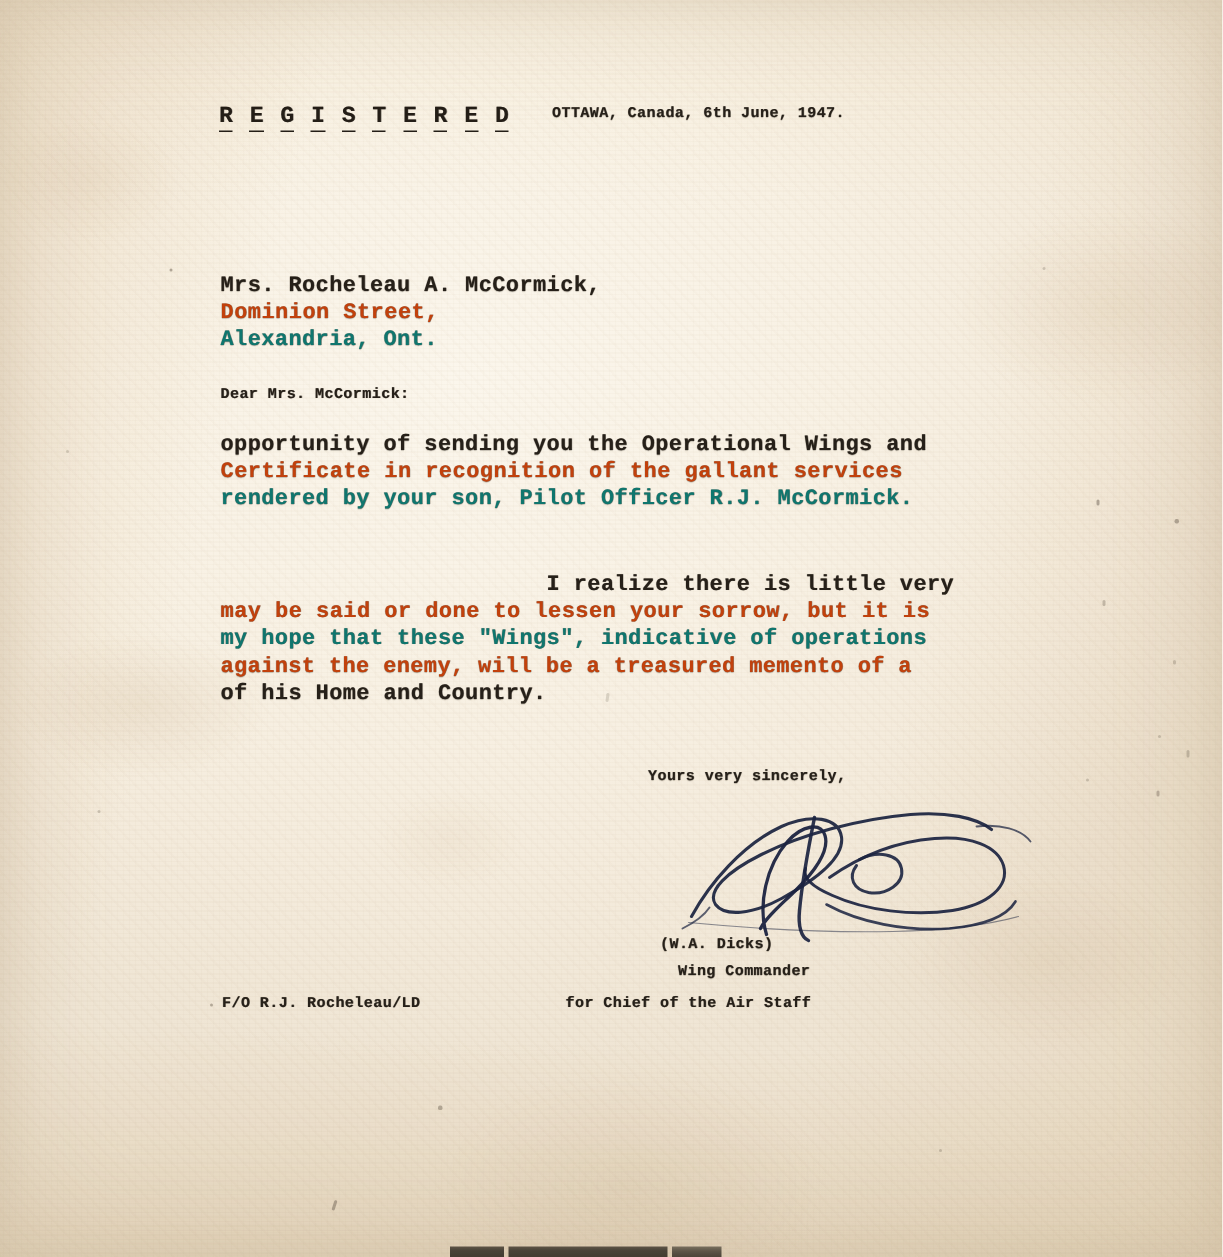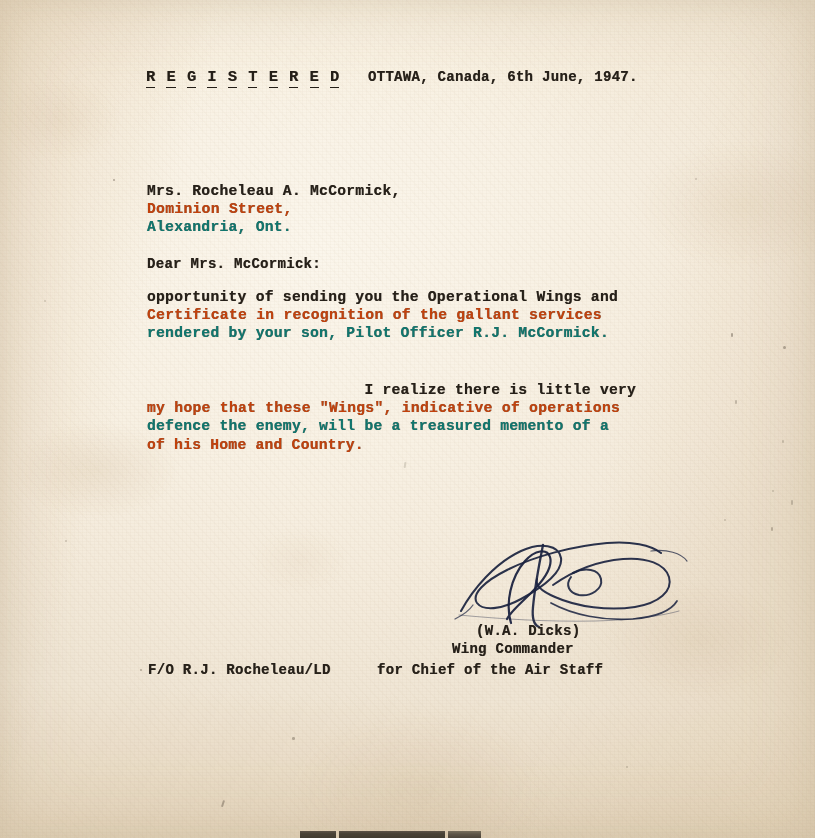--- a/index.html
+++ b/index.html
@@ -73,21 +73,21 @@
     border-radius: 50%;
     opacity: 0.5;
   }
 
   
   .typed {
     position: absolute;
     white-space: pre;
     font-family: "Liberation Mono", "DejaVu Sans Mono", monospace;
     font-weight: 700;
-    font-size: 14px;
+    font-size: 10px;
     letter-spacing: 0.30px;
     line-height: 18px;
     color: #262019;
     text-shadow:
       0.35px 0 0 rgba(40,33,26,0.40),
       -0.3px 0.3px 0 rgba(60,52,42,0.22),
       0 0.45px 0.5px rgba(70,60,48,0.28);
     -webkit-font-smoothing: none;
   }
 
@@ -212,25 +212,27 @@
   <div class="typed" style="left:147px; top:255px;">Dear Mrs. McCormick:</div>
 
   <div class="block" style="left:147px; top:288px;">
     <div class="line">opportunity of sending you the Operational Wings and</div>
     <div class="line">Certificate in recognition of the gallant services</div>
     <div class="line">rendered by your son, Pilot Officer R.J. McCormick.</div>
   </div>
 
   <div class="block" style="left:147px; top:381px;">
     <div class="line">                        I realize there is little very</div>
+    <div class="line">may be said or done to lessen your sorrow, but it is</div>
     <div class="line">my hope that these "Wings", indicative of operations</div>
-    <div class="line">defence the enemy, will be a treasured memento of a</div>
+    <div class="line">against the enemy, will be a treasured memento of a</div>
     <div class="line">of his Home and Country.</div>
   </div>
 
+  <div class="typed" style="left:432px; top:510px;">Yours very sincerely,</div>
 
   <div id="signature">
     <svg viewBox="0 0 235 125" preserveAspectRatio="none">
 
       <path d="M6,96 C18,74 40,48 66,36 C86,27 104,30 106,43 C108,57 88,72 66,84
                C46,95 28,96 22,88 C16,79 30,66 52,55 C80,41 118,31 152,28
                C176,26 196,30 206,38" stroke-width="2.05" opacity="0.93"></path>
 
       <path d="M56,108 C50,88 56,62 70,46 C80,35 92,33 95,42 C98,52 88,66 76,78
                C66,88 56,96 52,104" stroke-width="2.2" opacity="0.95"></path>
@@ -247,21 +249,21 @@
       <path d="M96,88 C118,100 148,106 178,104 C200,102 216,96 222,86" stroke-width="1.75" opacity="0.86"></path>
 
       <path d="M4,100 C46,104 92,107 140,106 C178,105 206,101 224,96" stroke-width="0.75" opacity="0.5"></path>
 
       <path d="M196,36 C212,34 226,38 232,46" stroke-width="1.25" opacity="0.72"></path>
 
       <path d="M0,104 C8,100 14,96 18,90" stroke-width="1.3" opacity="0.7"></path>
     </svg>
   </div>
 
-  <div class="typed" style="left:440px; top:622px;margin-left:36px;">(W.A. Dicks)</div>
+  <div class="typed" style="left:440px; top:622px;">(W.A. Dicks)</div>
 
   <div class="typed" style="left:452px; top:640px;">Wing Commander</div>
 
   <div class="typed" style="left:148px; top:661px;">F/O R.J. Rocheleau/LD</div>
 
   <div class="typed" style="left:377px; top:661px;">for Chief of the Air Staff</div>
 
   <div>
     <div class="edge-bar b1"></div>
     <div class="edge-bar b2"></div>

